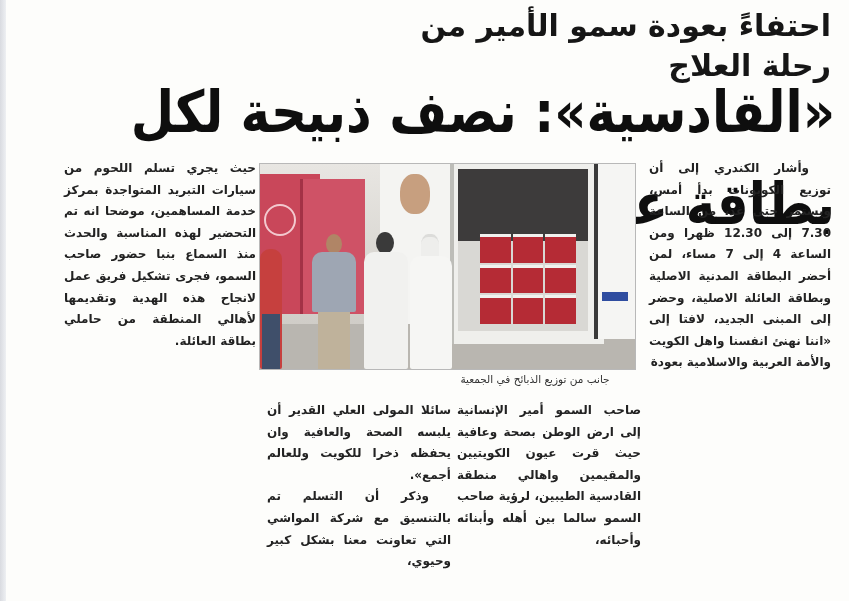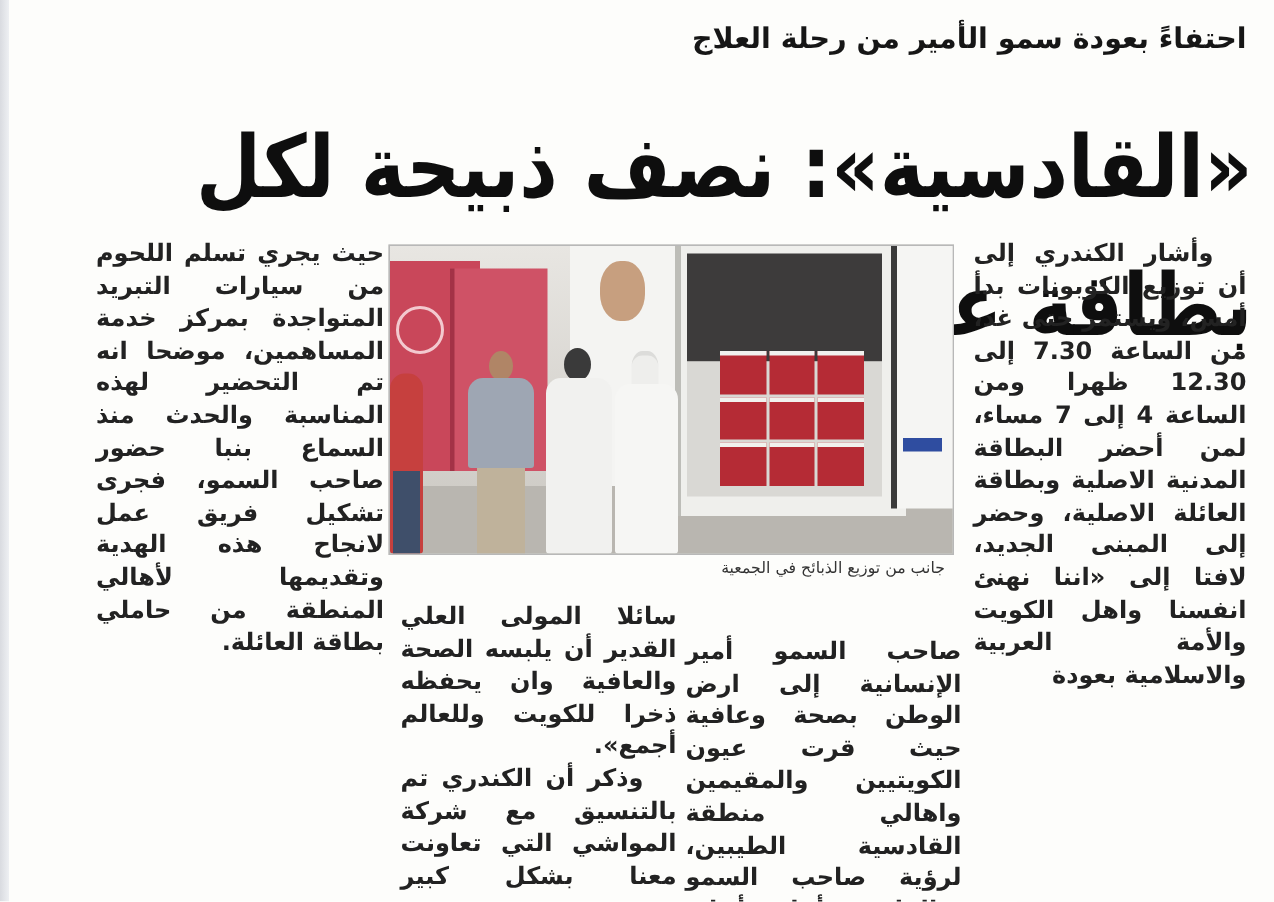--- a/index.html
+++ b/index.html
@@ -15,41 +15,41 @@
     background: linear-gradient(to right, #d9dbe0, #eef0f3);
   }
   .clip {
     position: absolute; left: 6px; top: 0; width: 843px; height: 601px;
     background: #fdfdfb;
   }
   .kicker {
     position: absolute; right: 18px; top: 6px; width: 460px;
     direction: rtl; text-align: right;
     font-family: "DejaVu Sans", sans-serif;
-    font-weight: bold; font-size: 19px; line-height: 40px;
+    font-weight: bold; font-size: 30px; line-height: 40px;
     color: #161616; letter-spacing: -0.5px;
   }
   .headline {
     position: absolute; right: 14px; top: 66px; width: 780px;
     direction: rtl; text-align: right;
     font-family: "DejaVu Sans", sans-serif;
     font-weight: bold; font-size: 50px; line-height: 80px;
     color: #0e0e0e; letter-spacing: -1.5px;
     transform: scaleY(1.15); transform-origin: top right;
   }
   .col {
     position: absolute; direction: rtl; text-align: justify;
     font-family: "DejaVu Sans", sans-serif;
-    font-size: 16px; line-height: 21.6px; color: #222;
+    font-size: 12px; line-height: 21.6px; color: #222;
     font-weight: 600;
   }
   .col p { margin: 0; text-align-last: right; }
   .col p.indent { text-indent: 22px; }
   .col-1 { right: 18px; top: 158px; width: 182px; }
-  .col-2 { right: 208px; top: 400px; width: 184px; margin-top: 23px; }
+  .col-2 { right: 208px; top: 400px; width: 184px; }
   .col-3 { right: 398px; top: 400px; width: 184px; }
   .col-4 { right: 593px; top: 158px; width: 192px; }
 
   .photo {
     position: absolute; left: 259px; top: 163px; width: 375px; height: 205px;
     overflow: hidden; background: #cfcfcc; border: 1px solid #b8b8b8;
   }
   .photo .bg { position: absolute; inset: 0; background: linear-gradient(#e8e6e2, #c9c6c0); }
   .photo .truck-red-1 { position: absolute; left: 0; top: 10px; width: 60px; height: 140px; background: #c9475a; }
   .photo .truck-red-2 { position: absolute; left: 40px; top: 15px; width: 62px; height: 135px; background: #cf5266; border-left: 3px solid #a33246; }
@@ -70,21 +70,21 @@
   .photo .p2 { left: 52px; top: 88px; width: 44px; height: 60px; background: #9ea6b3; }
   .photo .p2-legs { position: absolute; left: 58px; top: 148px; width: 32px; height: 57px; background: #bfb29b; }
   .photo .p2-head { position: absolute; left: 66px; top: 70px; width: 16px; height: 20px; border-radius: 50%; background: #b08566; }
   .photo .p3 { left: 104px; top: 88px; width: 44px; height: 117px; background: #f1f1ef; }
   .photo .p3-head { position: absolute; left: 116px; top: 68px; width: 18px; height: 22px; border-radius: 50%; background: #3a3a3a; }
   .photo .p4 { left: 150px; top: 92px; width: 42px; height: 113px; background: #f6f6f4; }
   .photo .p4-head { position: absolute; left: 161px; top: 70px; width: 18px; height: 24px; border-radius: 40% 40% 20% 20%; background: #eeeeec; border-top: 3px solid #dcdcda; }
 
   .caption {
     position: absolute; left: 440px; top: 372px; width: 190px;
-    direction: rtl; text-align: right;
+    direction: rtl; text-align: center;
     font-family: "DejaVu Sans", sans-serif;
     font-size: 10.5px; line-height: 14px; color: #333;
   }
 </style>
 </head>
 <body>
 
 <div class="left-strip"></div>
 
 <div class="clip"></div>
@@ -133,18 +133,18 @@
 </div>
 
 <div class="caption">جانب من توزيع الذبائح في الجمعية</div>
 
 <div class="col col-2">
   <p>صاحب السمو أمير الإنسانية إلى ارض الوطن بصحة وعافية حيث قرت عيون الكويتيين والمقيمين واهالي منطقة القادسية الطيبين، لرؤية صاحب السمو سالما بين أهله وأبنائه وأحبائه،</p>
 </div>
 
 <div class="col col-3">
   <p>سائلا المولى العلي القدير أن يلبسه الصحة والعافية وان يحفظه ذخرا للكويت وللعالم أجمع».</p>
-  <p class="indent">وذكر أن الكندري تم بالتنسيق مع شركة المواشي التي تعاونت معنا بشكل كبير وحيوي،</p>
+  <p class="indent">وذكر أن التسلم تم بالتنسيق مع شركة المواشي التي تعاونت معنا بشكل كبير وحيوي،</p>
 </div>
 
 <div class="col col-4">
   <p>حيث يجري تسلم اللحوم من سيارات التبريد المتواجدة بمركز خدمة المساهمين، موضحا انه تم التحضير لهذه المناسبة والحدث منذ السماع بنبا حضور صاحب السمو، فجرى تشكيل فريق عمل لانجاح هذه الهدية وتقديمها لأهالي المنطقة من حاملي بطاقة العائلة.</p>
 </div>
 
 </body></html>

